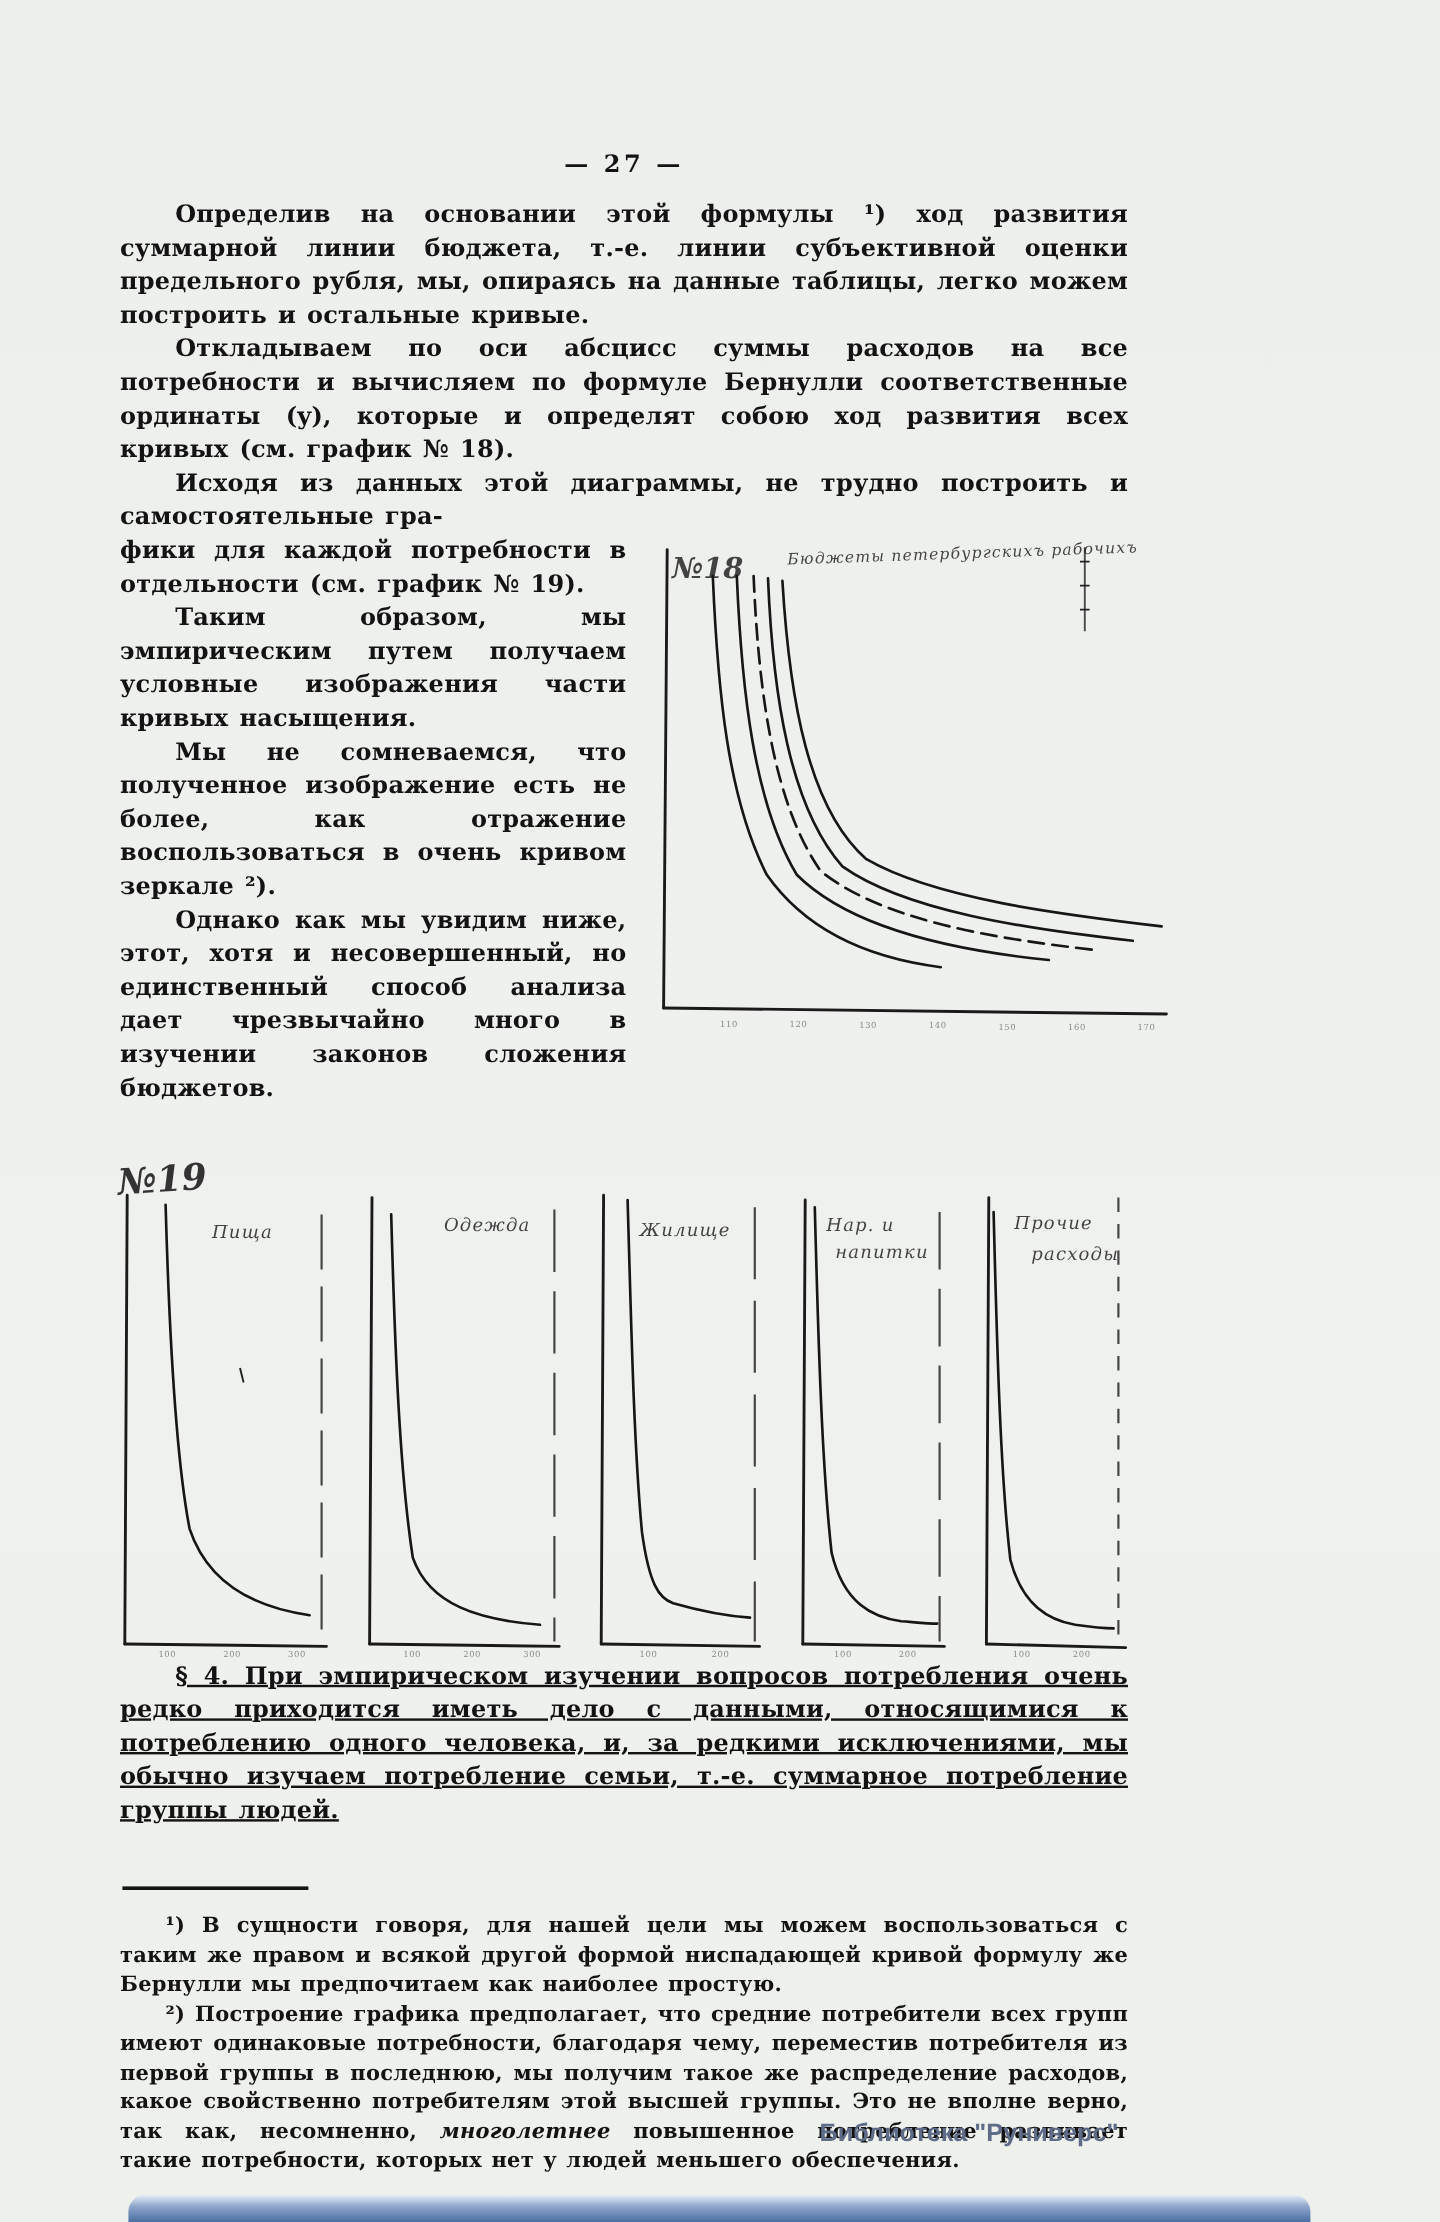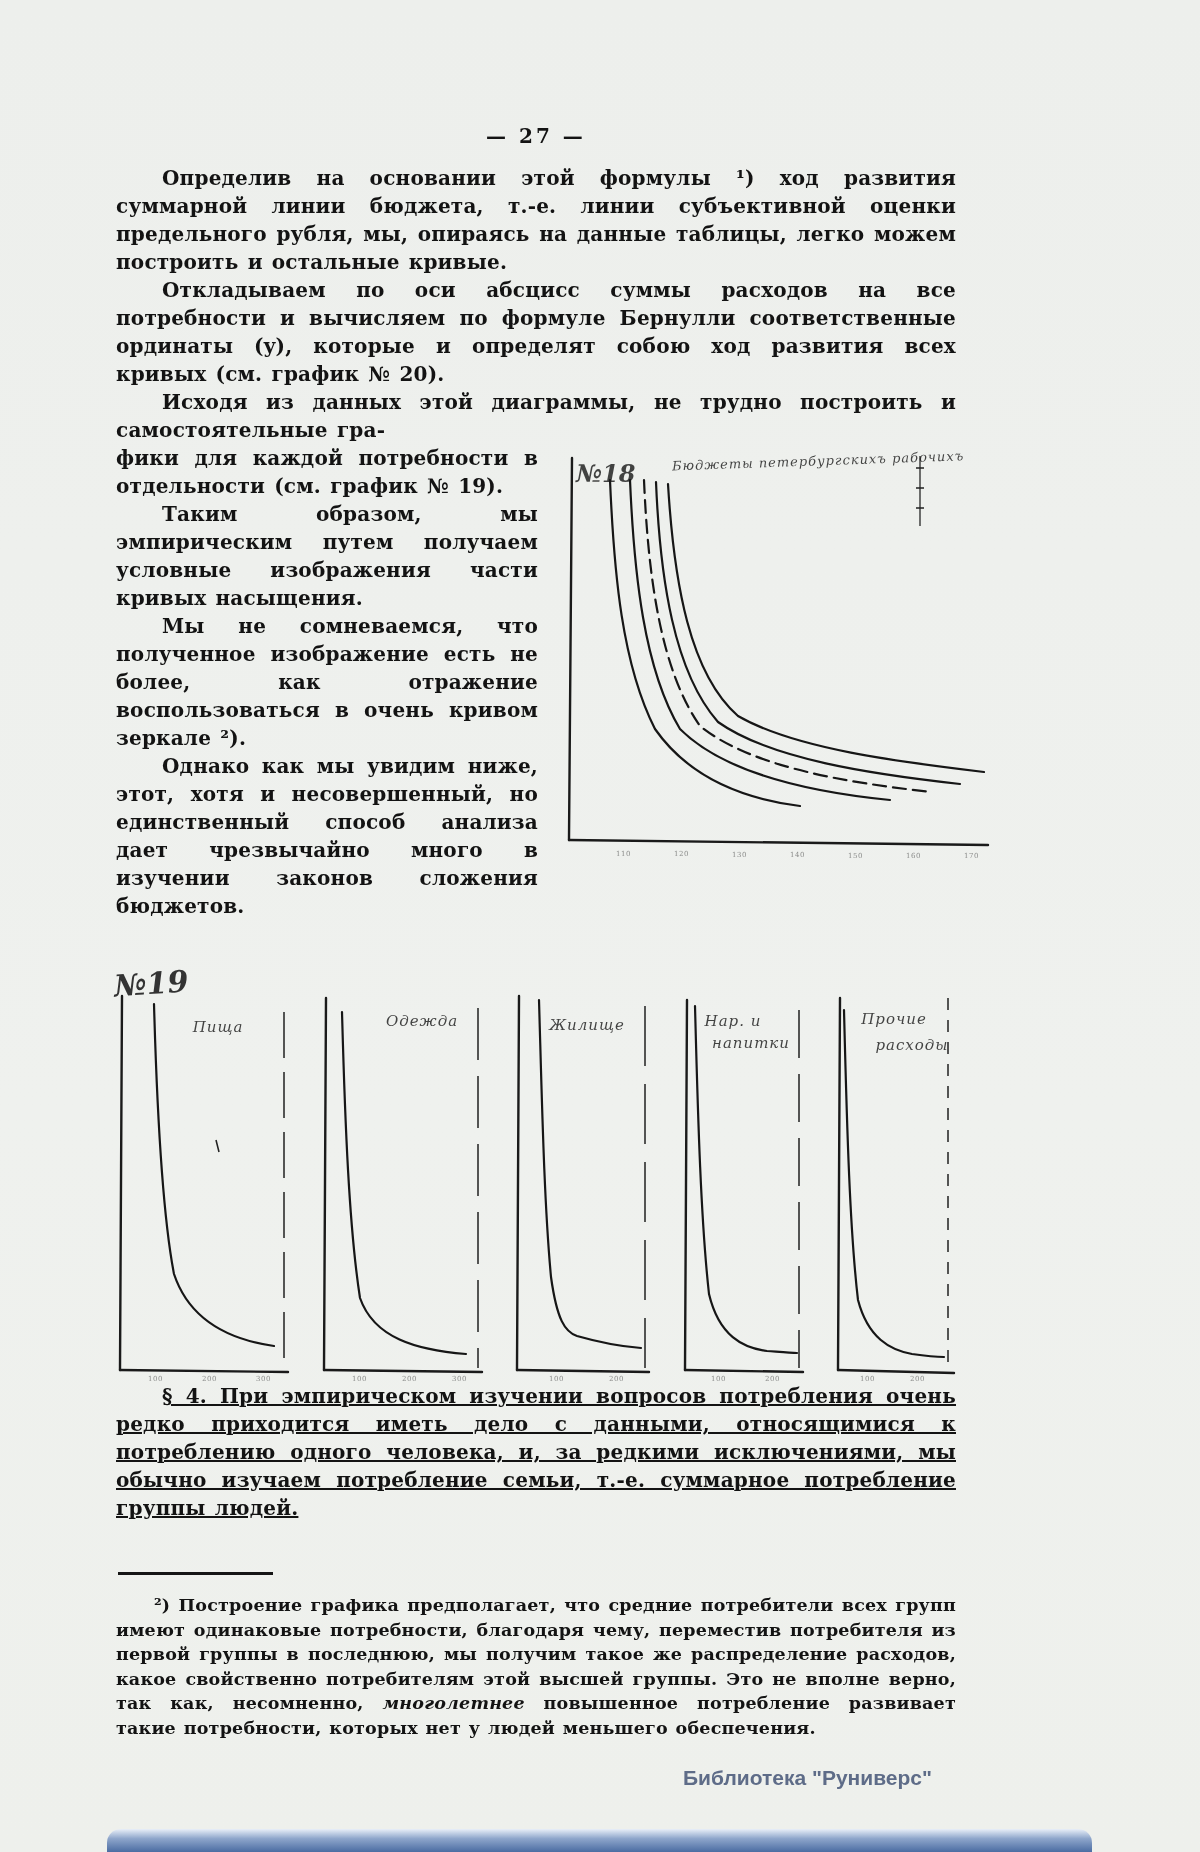--- a/index.html
+++ b/index.html
@@ -1,21 +1,21 @@
 <!DOCTYPE html>
 <html lang="ru"><head>
 <meta charset="utf-8">
 <style>
   html,body{margin:0;padding:0;}
   body{
     width:1200px;height:1852px;position:relative;overflow:hidden;
     background:linear-gradient(180deg,#edefec 0%,#eff1ee 60%,#eef0ec 100%);
     font-family:"DejaVu Serif",serif;color:#131313;
   }
-  .scan{position:absolute;left:116px;top:124px;width:840px;}
+  .scan{position:absolute;left:100px;top:124px;width:840px;}
   .pageno{text-align:center;font-size:20px;font-weight:700;letter-spacing:3px;margin:0 0 16px 0;}
   p.bodytext{margin:0;font-size:20px;line-height:28px;font-weight:700;
     text-align:justify;letter-spacing:.2px;word-spacing:2px;}
   .indent{text-indent:46px;}
   .indent-sm{text-indent:38px;}
   .cols{display:flex;align-items:flex-start;gap:16px;}
   .col-left{width:438px;}
   .col-right{width:402px;position:relative;}
   .col-right svg{display:block;margin-left:6px;}
   .axis{stroke:#1a1a1a;stroke-width:2.4;fill:none;stroke-linecap:round;}
@@ -45,21 +45,21 @@
 </style>
 </head>
 <body>
 
 <div class="page">
   <div class="scan">
 
     <div class="pageno">— 27 —</div>
 
     <p class="bodytext indent">Определив на основании этой формулы ¹) ход развития суммарной линии бюджета, т.-е. линии субъективной оценки предельного рубля, мы, опираясь на данные таблицы, легко можем построить и остальные кривые.</p>
-    <p class="bodytext indent">Откладываем по оси абсцисс суммы расходов на все потребности и вычисляем по формуле Бернулли соответственные ординаты (y), которые и определят собою ход развития всех кривых (см. график № 20).</p>
+    <p class="bodytext indent">Откладываем по оси абсцисс суммы расходов на все потребности и вычисляем по формуле Бернулли соответственные ординаты (y), которые и определят собою ход развития всех кривых (см. график № 18).</p>
     <p class="bodytext indent">Исходя из данных этой диаграммы, не трудно построить и самостоятельные гра-</p>
 
     <div class="cols">
       <div class="col-left">
         <p class="bodytext">фики для каждой потребности в отдельности (см. график № 19).</p>
         <p class="bodytext indent">Таким образом, мы эмпирическим путем получаем условные изображения части кривых насыщения.</p>
         <p class="bodytext indent">Мы не сомневаемся, что полученное изображение есть не более, как отражение воспользоваться в очень кривом зеркале ²).</p>
         <p class="bodytext indent">Однако как мы увидим ниже, этот, хотя и несовершенный, но единственный способ анализа дает чрезвычайно много в изучении законов сложения бюджетов.</p>
       </div>
 
@@ -143,18 +143,19 @@
         <text class="hand ptitle" x="82" y="68" text-anchor="middle">расходы</text>
         <text class="tick" x="30" y="399">100</text>
         <text class="tick" x="80" y="399">200</text>
       </svg>
     </div>
 
     <p class="bodytext indent s4">§ 4. При эмпирическом изучении вопросов потребления очень редко приходится иметь дело с данными, относящимися к потреблению одного человека, и, за редкими исключениями, мы обычно изучаем потребление семьи, т.-е. суммарное потребление группы людей.</p>
 
     <hr class="fnrule">
 
+    <p class="fn indent-sm">¹) В сущности говоря, для нашей цели мы можем воспользоваться с таким же правом и всякой другой формой ниспадающей кривой формулу же Бернулли мы предпочитаем как наиболее простую.</p>
     <p class="fn indent-sm"><span>²) Построение графика предполагает, что средние потребители всех групп имеют одинаковые потребности, благодаря чему, переместив потребителя из первой группы в последнюю, мы получим такое же распределение расходов, какое свойственно потребителям этой высшей группы. Это не вполне верно, так как, несомненно, </span><i>многолетнее</i><span> повышенное потребление развивает такие потребности, которых нет у людей меньшего обеспечения.</span></p>
   </div>
 
   <div class="watermark">Библиотека "Руниверс"</div>
   <div class="bottombar"></div>
 </div>
 
 </body></html>

